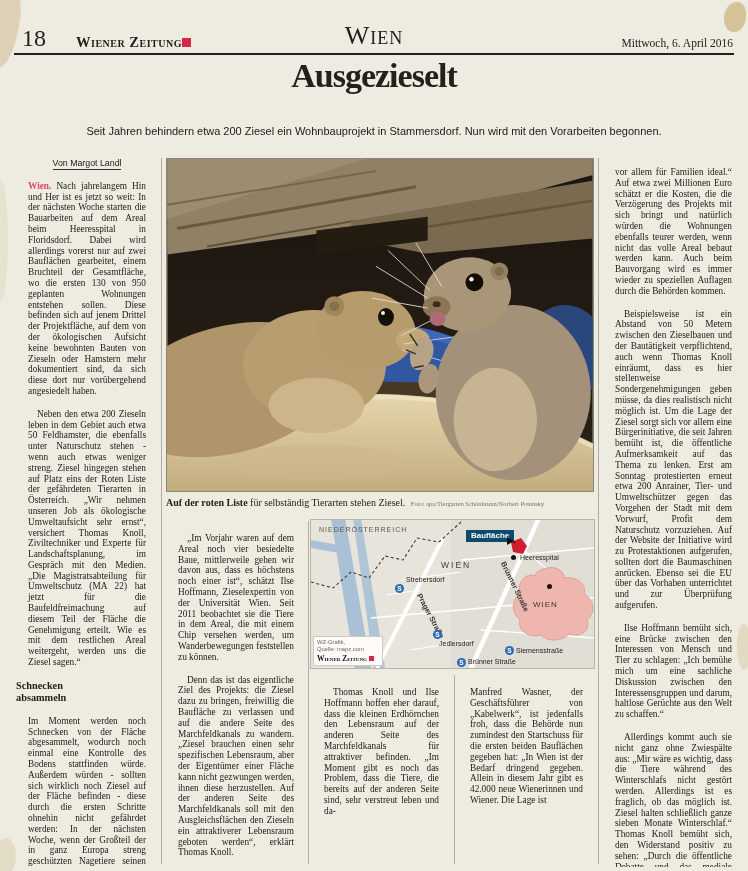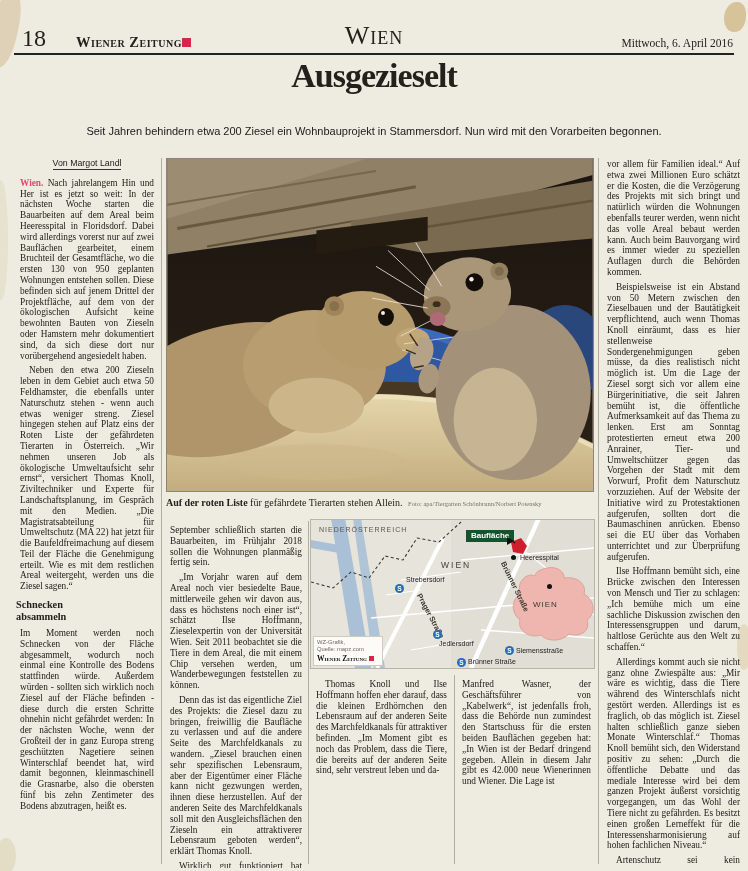--- a/index.html
+++ b/index.html
@@ -23,21 +23,21 @@
 
   
   .headline{position:absolute;left:0;right:0;top:57px;margin:0;text-align:center;
             font-size:34px;font-weight:bold;letter-spacing:-1px;}
   .standfirst{position:absolute;left:20px;right:20px;top:125px;margin:0;text-align:center;
               font-family:"Liberation Sans",sans-serif;font-size:11px;color:#1d1b18;}
 
   
   .col{position:absolute;overflow:hidden;font-size:9.3px;line-height:10.8px;text-align:justify;
        hyphens:auto;-webkit-hyphens:auto;}
-  .col p{margin:4px;}
+  .col p{margin:12px;}
   .col p.ind{text-indent:9px;}
   .col1{left:16px;top:155px;width:142px;height:712px;}
   .col2{left:166px;top:521px;width:140px;height:347px;}
   .col3{left:312px;top:675px;width:139px;height:193px;}
   .col4{left:458px;top:675px;width:137px;height:193px;}
   .col5{left:603px;top:155px;width:141px;height:712px;}
   .byline-wrap{text-align:center;margin:3px 0 9px 0;}
   .byline{font-family:"Liberation Sans",sans-serif;font-size:8.8px;border-bottom:1px solid #333;padding-bottom:1px;}
   .lead-in{color:#e0486d;font-weight:bold;}
   .colhead{font-weight:bold;font-size:10.3px;line-height:12px;text-align:left;white-space:pre-line;margin:7px 0 5px 0;}
@@ -57,21 +57,21 @@
   .caption{position:absolute;left:166px;top:497px;width:428px;font-size:10px;}
   .caption .cap-lead{font-weight:bold;}
   .caption .cap-credit{font-size:6.5px;color:#77726a;margin-left:3px;}
 
   
   .map{position:absolute;left:310px;top:519px;width:285px;height:150px;background:#e7e4db;
        border:1px solid #b9b4a8;box-sizing:border-box;overflow:hidden;font-family:"Liberation Sans",sans-serif;}
   .map .lbl{position:absolute;color:#4a463f;}
   .map .region{left:8px;top:6px;font-size:7px;letter-spacing:1px;color:#5a564e;}
   .map .city{left:130px;top:40px;font-size:8.5px;letter-spacing:2px;color:#44403a;}
-  .map .site-box{position:absolute;left:155px;top:10px;background:#14532d;color:#fff;font-weight:bold;
+  .map .site-box{position:absolute;left:155px;top:10px;background:#0c4a6e;color:#fff;font-weight:bold;
                  font-size:8px;padding:1px 5px 2px 5px;}
   .map .site-ptr{position:absolute;left:196px;top:17px;width:0;height:0;border-left:7px solid #111;border-top:4px solid transparent;border-bottom:4px solid transparent;}
   .map .poi-dot{position:absolute;left:200px;top:35px;width:5px;height:5px;background:#111;border-radius:50%;}
   .map .poi{left:209px;top:34px;font-size:7px;color:#222;}
   .map .sb{position:absolute;width:9px;height:9px;background:#2b6bb4;color:#fff;border-radius:50%;
            font-size:6.5px;font-weight:bold;text-align:center;line-height:9px;}
   .map .st{position:absolute;font-size:7px;color:#222;}
   .map .street{position:absolute;font-size:7.5px;font-weight:bold;color:#3a372f;transform-origin:left top;}
   .map .inset-wien{left:222px;top:80px;font-size:8px;letter-spacing:1px;color:#3c3833;}
   .map .inset-dot{position:absolute;left:236px;top:64px;width:5px;height:5px;background:#111;border-radius:50%;}
@@ -180,26 +180,25 @@
         <ellipse cx="271" cy="146" rx="4" ry="3" fill="#3a2c1e"></ellipse>
         <ellipse cx="256" cy="196" rx="11" ry="17" fill="#b5a287" transform="rotate(20 256 196)"></ellipse>
         <ellipse cx="263" cy="221" rx="10" ry="15" fill="#ab987c" transform="rotate(12 263 221)"></ellipse>
         <path d="M252,188 L244,176 M250,196 L240,192 M258,208 L248,210" stroke="#3a2f1e" stroke-width="1.5"></path>
         <path d="M262,140 L210,108 M264,132 L222,92 M276,128 L250,84 M262,150 L206,140" stroke="#ece6d8" stroke-width="1" opacity="0.85"></path>
       </g>
     </svg>
   </figure>
 
   <div class="caption">
-    <span class="cap-lead">Auf der roten Liste</span><span> für gefährdete Tierarten stehen Allein.</span>
+    <span class="cap-lead">Auf der roten Liste</span><span> für selbständig Tierarten stehen Ziesel.</span>
     <span class="cap-credit">Foto: apa/Tiergarten Schönbrunn/Norbert Potensky</span>
   </div>
 
   <div class="col col2">
-    <p>September schließlich starten die Bauarbeiten, im Frühjahr 2018 sollen die Wohnungen planmäßig fertig sein.</p>
     <p class="ind">„Im Vorjahr waren auf dem Areal noch vier besiedelte Baue, mittlerweile gehen wir davon aus, dass es höchstens noch einer ist“, schätzt Ilse Hoffmann, Zieselexpertin von der Universität Wien. Seit 2011 beobachtet sie die Tiere in dem Areal, die mit einem Chip versehen werden, um Wanderbewegungen feststellen zu können.</p>
     <p class="ind">Denn das ist das eigentliche Ziel des Projekts: die Ziesel dazu zu bringen, freiwillig die Baufläche zu verlassen und auf die andere Seite des Marchfeldkanals zu wandern. „Ziesel brauchen einen sehr spezifischen Lebensraum, aber der Eigentümer einer Fläche kann nicht gezwungen werden, ihnen diese herzustellen. Auf der anderen Seite des Marchfeldkanals soll mit den Ausgleichsflächen den Zieseln ein attraktiverer Lebensraum geboten werden“, erklärt Thomas Knoll.</p>
     <p class="ind">Wirklich gut funktioniert hat dieser Plan allerdings bisher noch nicht. Immer noch befindet sich</p>
   </div>
 
   <div class="map">
     <svg width="283" height="148" viewBox="0 0 283 148" style="position:absolute;left:0;top:0">
       <rect x="0" y="0" width="283" height="148" fill="#e7e4db"></rect>
       <rect x="140" y="0" width="143" height="148" fill="#e1ded5"></rect>
 

